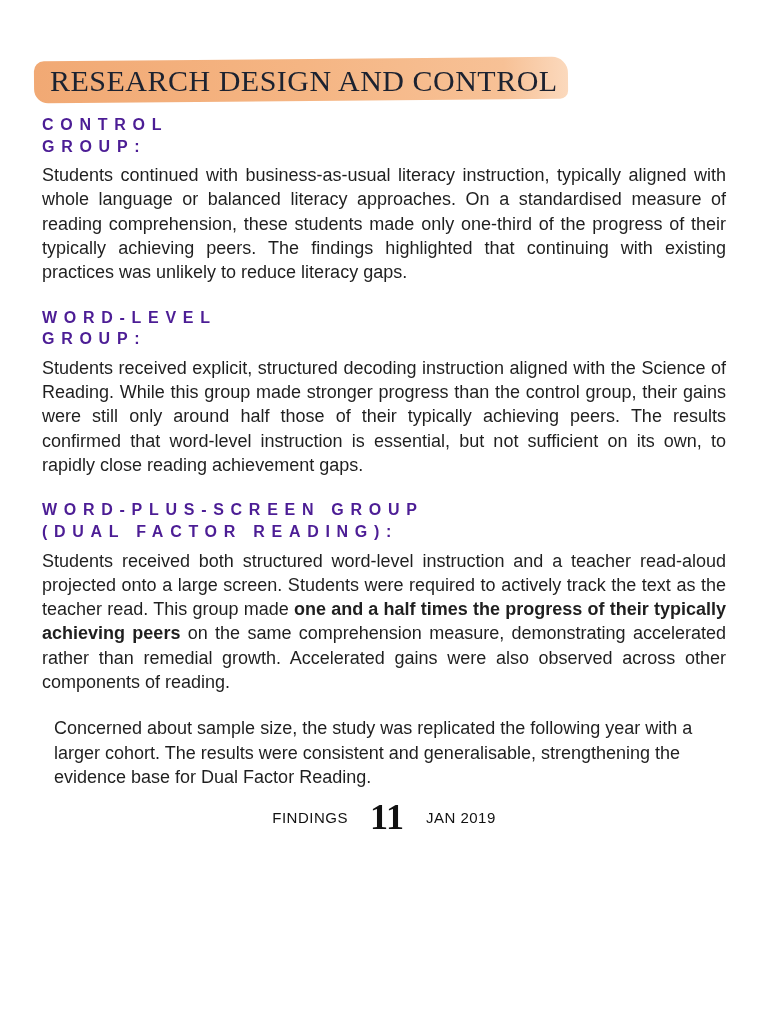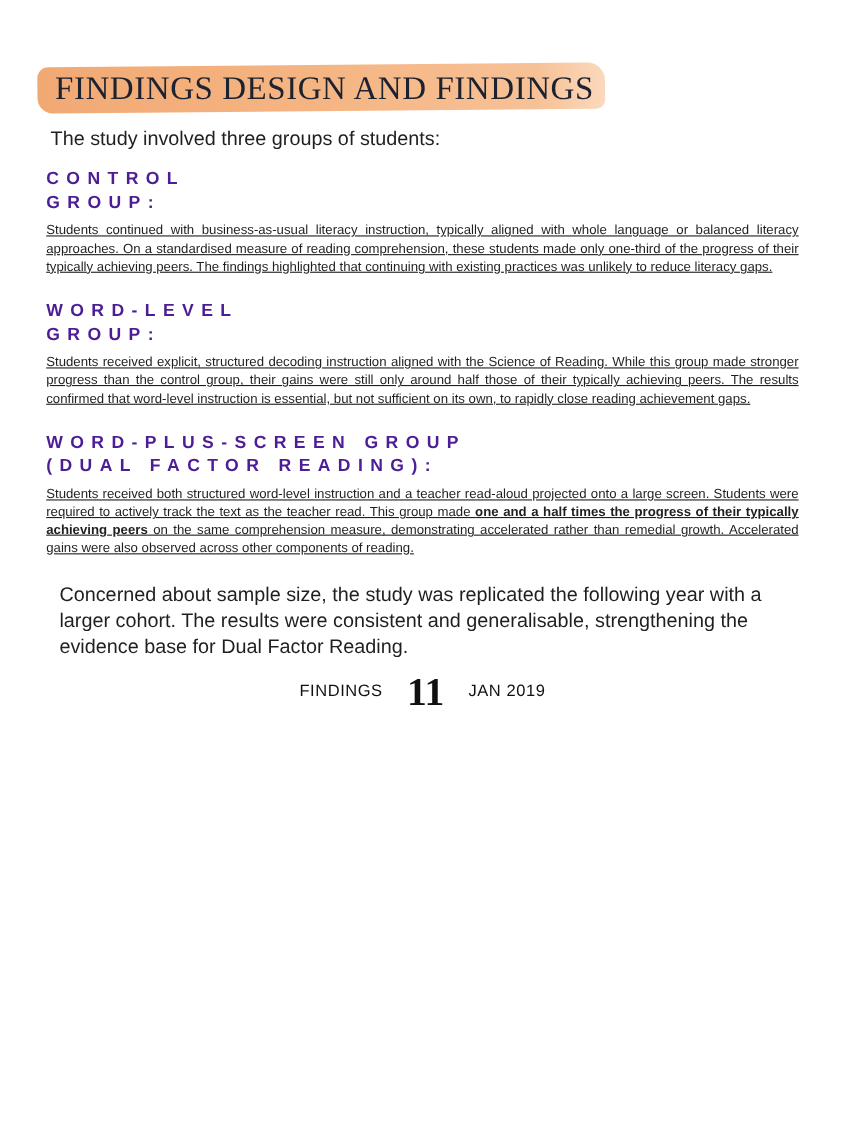--- a/index.html
+++ b/index.html
@@ -56,25 +56,24 @@
     margin: 0 0 6px 0;
     font-size: 16px;
     font-weight: bold;
     color: #4c1d95;
     letter-spacing: 0.42em;
     line-height: 1.35;
   }
   .group-heading .hl { display: block; }
   .body-text {
     margin: 0;
-    font-size: 12px;
+    font-size: 18px;
     line-height: 1.35;
     text-align: justify;
     color: #1f1f1f;
-    text-decoration: underline;
   }
   .body-text strong { font-weight: bold; }
   .closing {
     margin: 4px 12px 10px 12px;
     font-size: 18px;
     line-height: 1.35;
     text-align: left;
   }
   .footer {
     display: flex;
@@ -97,25 +96,24 @@
   }
 </style>
 </head>
 <body>
 
 <div class="page">
 
   <header>
     <div class="title-wrap">
       <span class="title-highlight"></span>
-      <h1 class="page-title">FINDINGS DESIGN AND FINDINGS</h1>
+      <h1 class="page-title">RESEARCH DESIGN AND CONTROL</h1>
     </div>
   </header>
 
-  <p class="intro">The study involved three groups of students:</p>
 
   <section class="group">
     <h2 class="group-heading">
       <span class="hl">CONTROL</span>
       <span class="hl">GROUP:</span>
     </h2>
     <p class="body-text">Students continued with business-as-usual literacy instruction, typically aligned with whole language or balanced literacy approaches. On a standardised measure of reading comprehension, these students made only one-third of the progress of their typically achieving peers. The findings highlighted that continuing with existing practices was unlikely to reduce literacy gaps.</p>
   </section>
 
   <section class="group">

